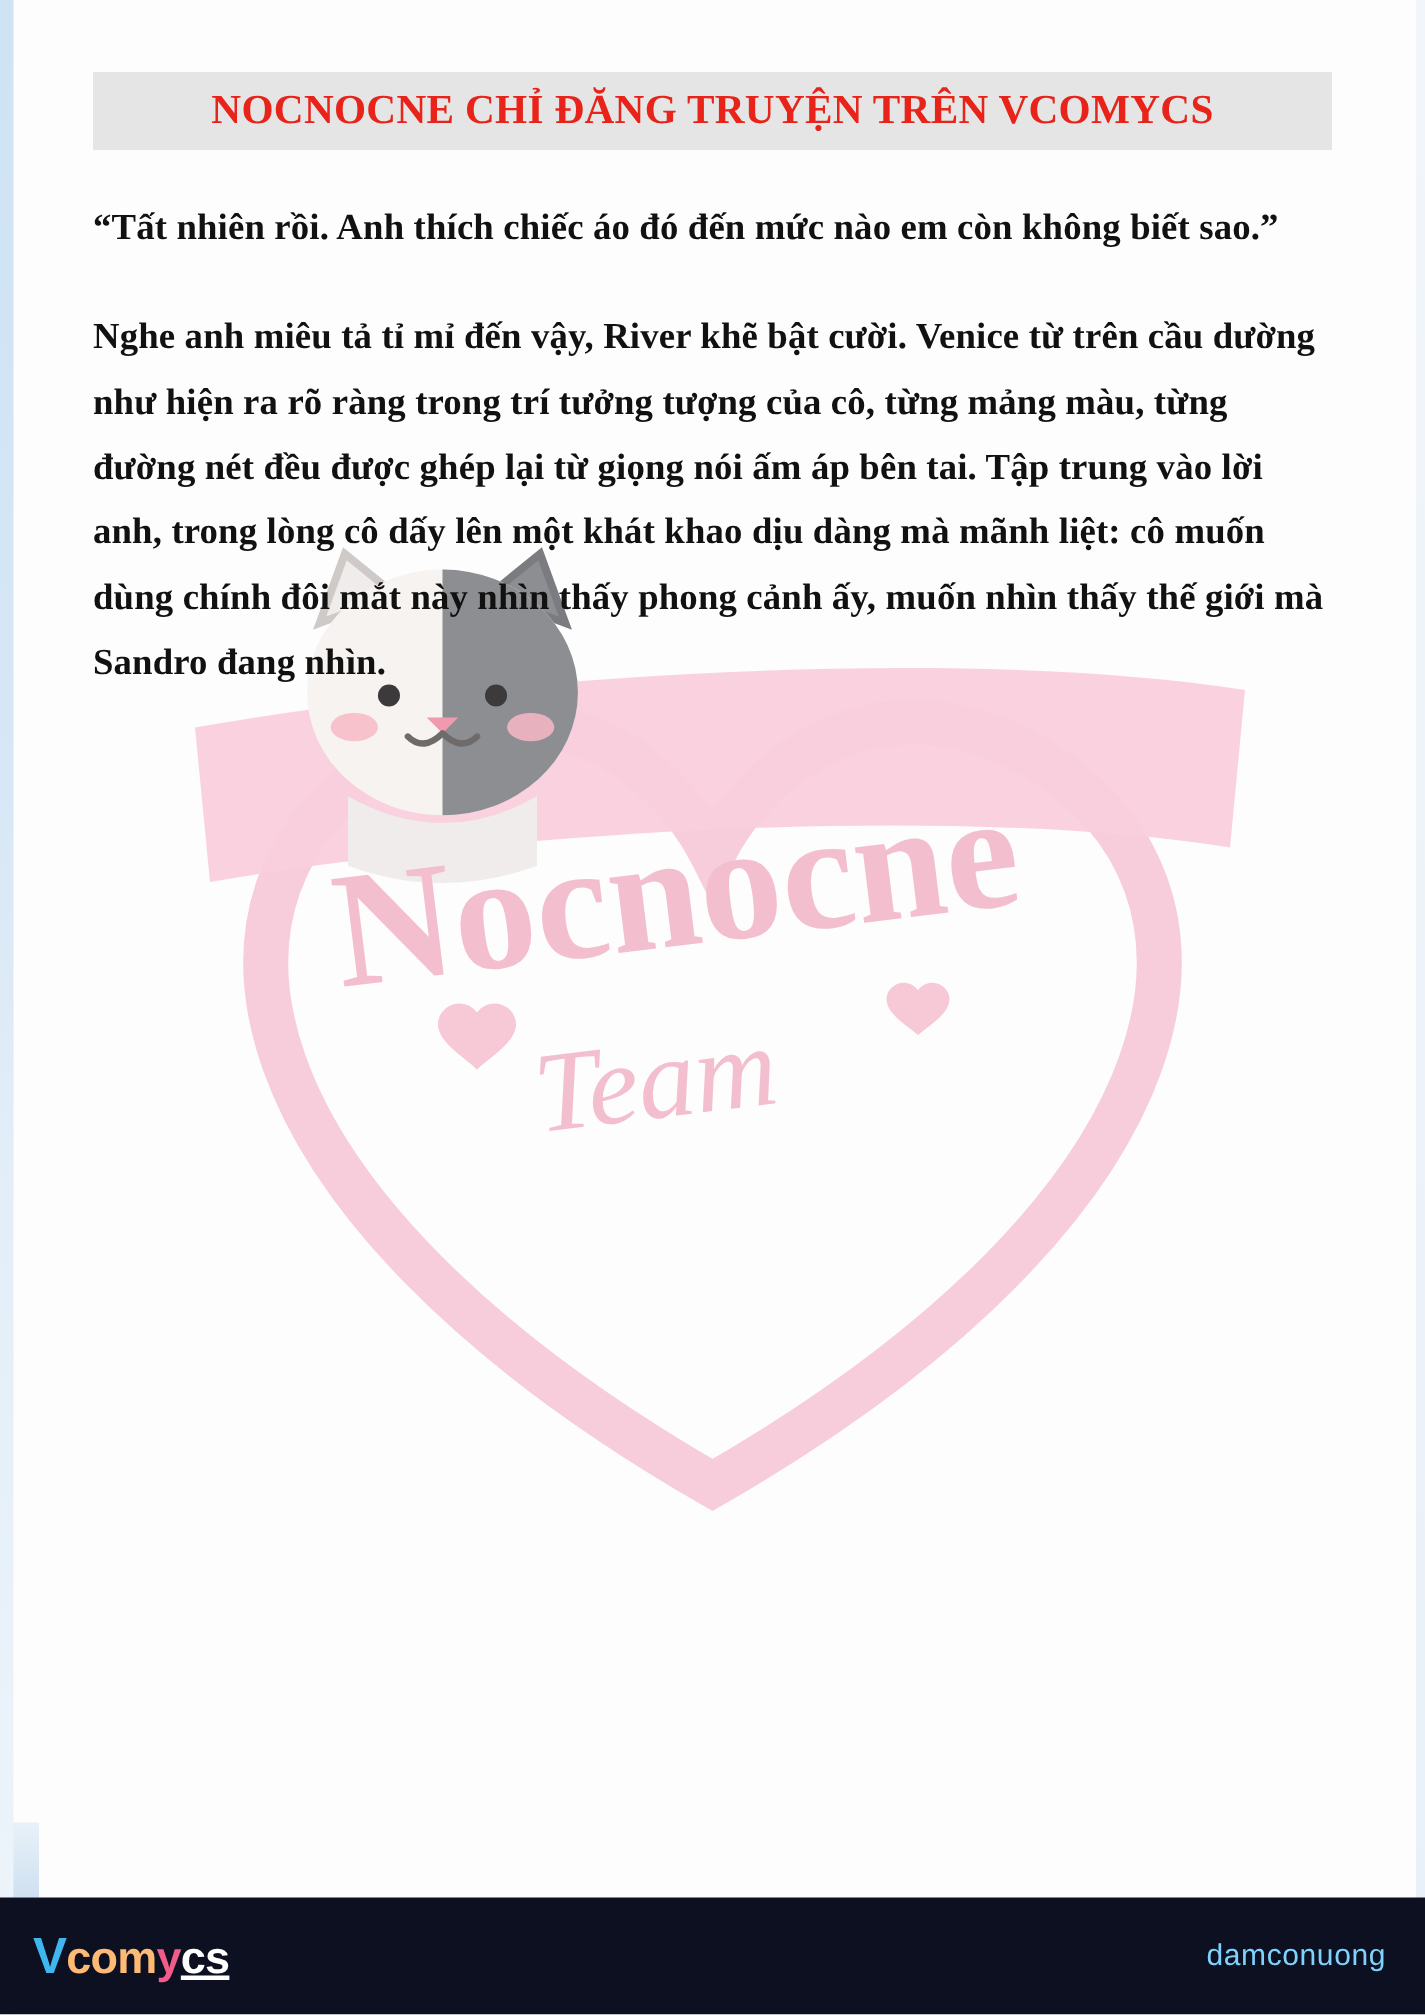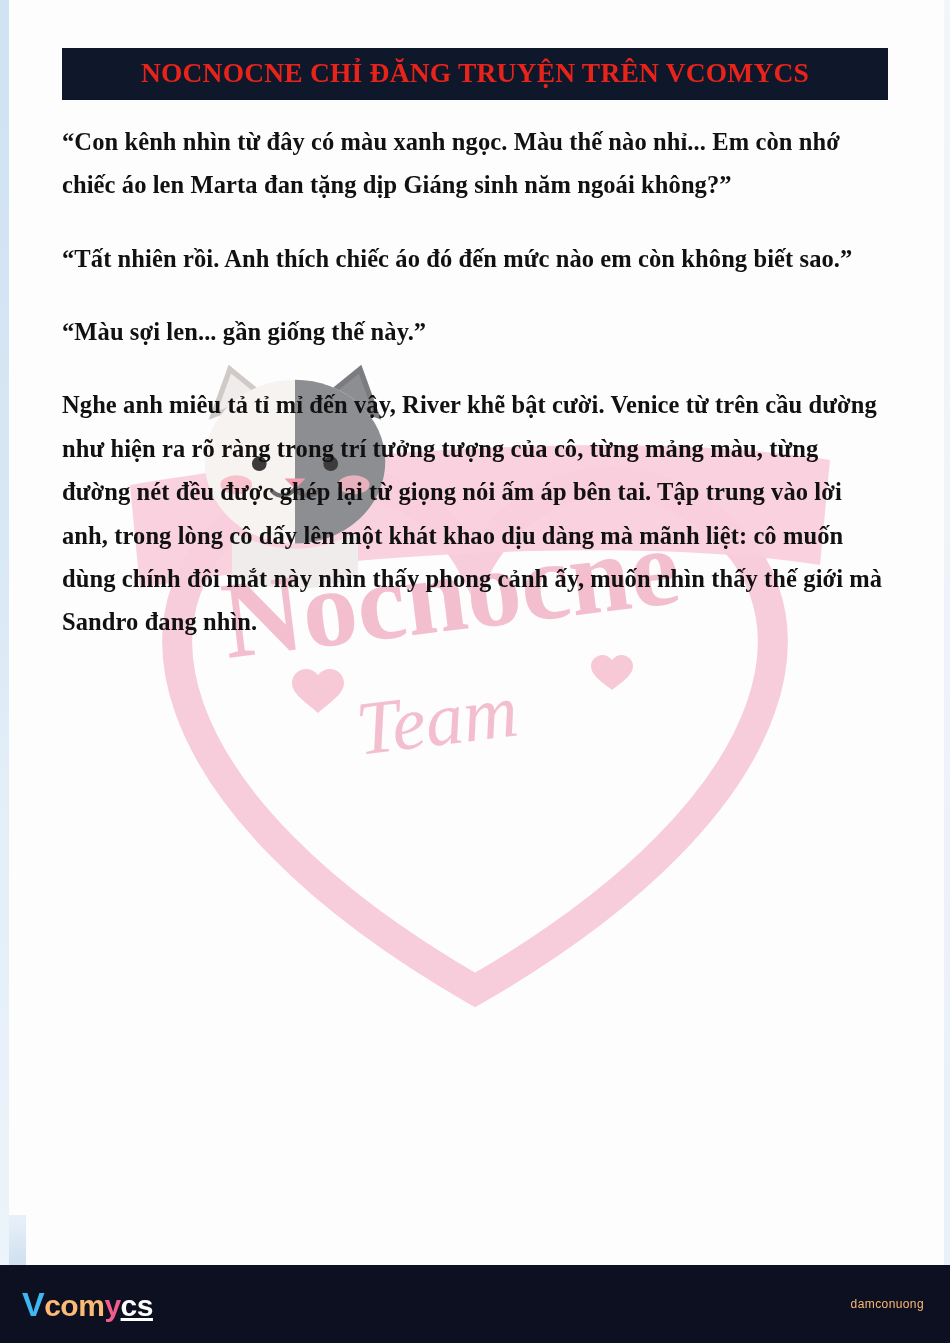--- a/index.html
+++ b/index.html
@@ -55,21 +55,21 @@
     position: absolute;
     left: 0; top: 0;
     width: 950px;
     z-index: 3;
     padding: 0 62px;
     box-sizing: border-box;
   }
 
   #banner {
     margin-top: 48px;
-    background: #0f172a;
+    background: #e5e5e5;
     padding: 9px 4px 11px;
     text-align: center;
   }
   #banner .banner-text {
     color: #e8241a;
     font-weight: bold;
     font-size: 27.5px;
     letter-spacing: 0.2px;
     font-family: "Liberation Serif", serif;
     white-space: nowrap;
@@ -107,23 +107,23 @@
     font-family: "Liberation Sans", sans-serif;
     font-weight: bold;
     font-size: 30px;
     letter-spacing: -0.5px;
   }
   #footer-logo .v { color: #3fb6f0; font-size: 34px; }
   #footer-logo .com { color: #fdba74; }
   #footer-logo .y { color: #f25c8a; }
   #footer-logo .cs { color: #ffffff; text-decoration: underline; }
   #footer-credit {
-    color: #fdba74;
+    color: #7dd3fc;
     font-family: "Liberation Sans", sans-serif;
-    font-size: 12px;
+    font-size: 20px;
     letter-spacing: 0.4px;
   }
   
   #bottom-sliver {
     position: absolute;
     left: 0; bottom: 78px;
     width: 26px; height: 50px;
     background: linear-gradient(to bottom, #e8f1f9, #cfe0f0);
     z-index: 4;
   }
@@ -169,23 +169,21 @@
       <path d="M612,330 c-8,-10 -21,-3 -21,6 c0,10 14,18 21,24 c7,-6 21,-14 21,-24 c0,-9 -13,-16 -21,-6 Z" fill="#f7c8d6"></path>
     </svg>
   </div>
 
   <div id="content">
 
     <div id="banner">
       <div class="banner-text">NOCNOCNE CHỈ ĐĂNG TRUYỆN TRÊN VCOMYCS</div>
     </div>
 
-    <p class="para first">“Con kênh nhìn từ đây có màu xanh ngọc. Màu thế nào nhỉ... Em còn nhớ chiếc áo len Marta đan tặng dịp Giáng sinh năm ngoái không?”</p>
     <p class="para gap-lg">“Tất nhiên rồi. Anh thích chiếc áo đó đến mức nào em còn không biết sao.”</p>
-    <p class="para gap-lg">“Màu sợi len... gần giống thế này.”</p>
     <p class="para gap-lg">Nghe anh miêu tả tỉ mỉ đến vậy, River khẽ bật cười. Venice từ trên cầu dường như hiện ra rõ ràng trong trí tưởng tượng của cô, từng mảng màu, từng đường nét đều được ghép lại từ giọng nói ấm áp bên tai. Tập trung vào lời anh, trong lòng cô dấy lên một khát khao dịu dàng mà mãnh liệt: cô muốn dùng chính đôi mắt này nhìn thấy phong cảnh ấy, muốn nhìn thấy thế giới mà Sandro đang nhìn.</p>
 
   </div>
 
   <div id="bottom-sliver"></div>
 
   <div id="footer">
     <div id="footer-logo">
       <span class="v">V</span>
       <span class="com">com</span>

